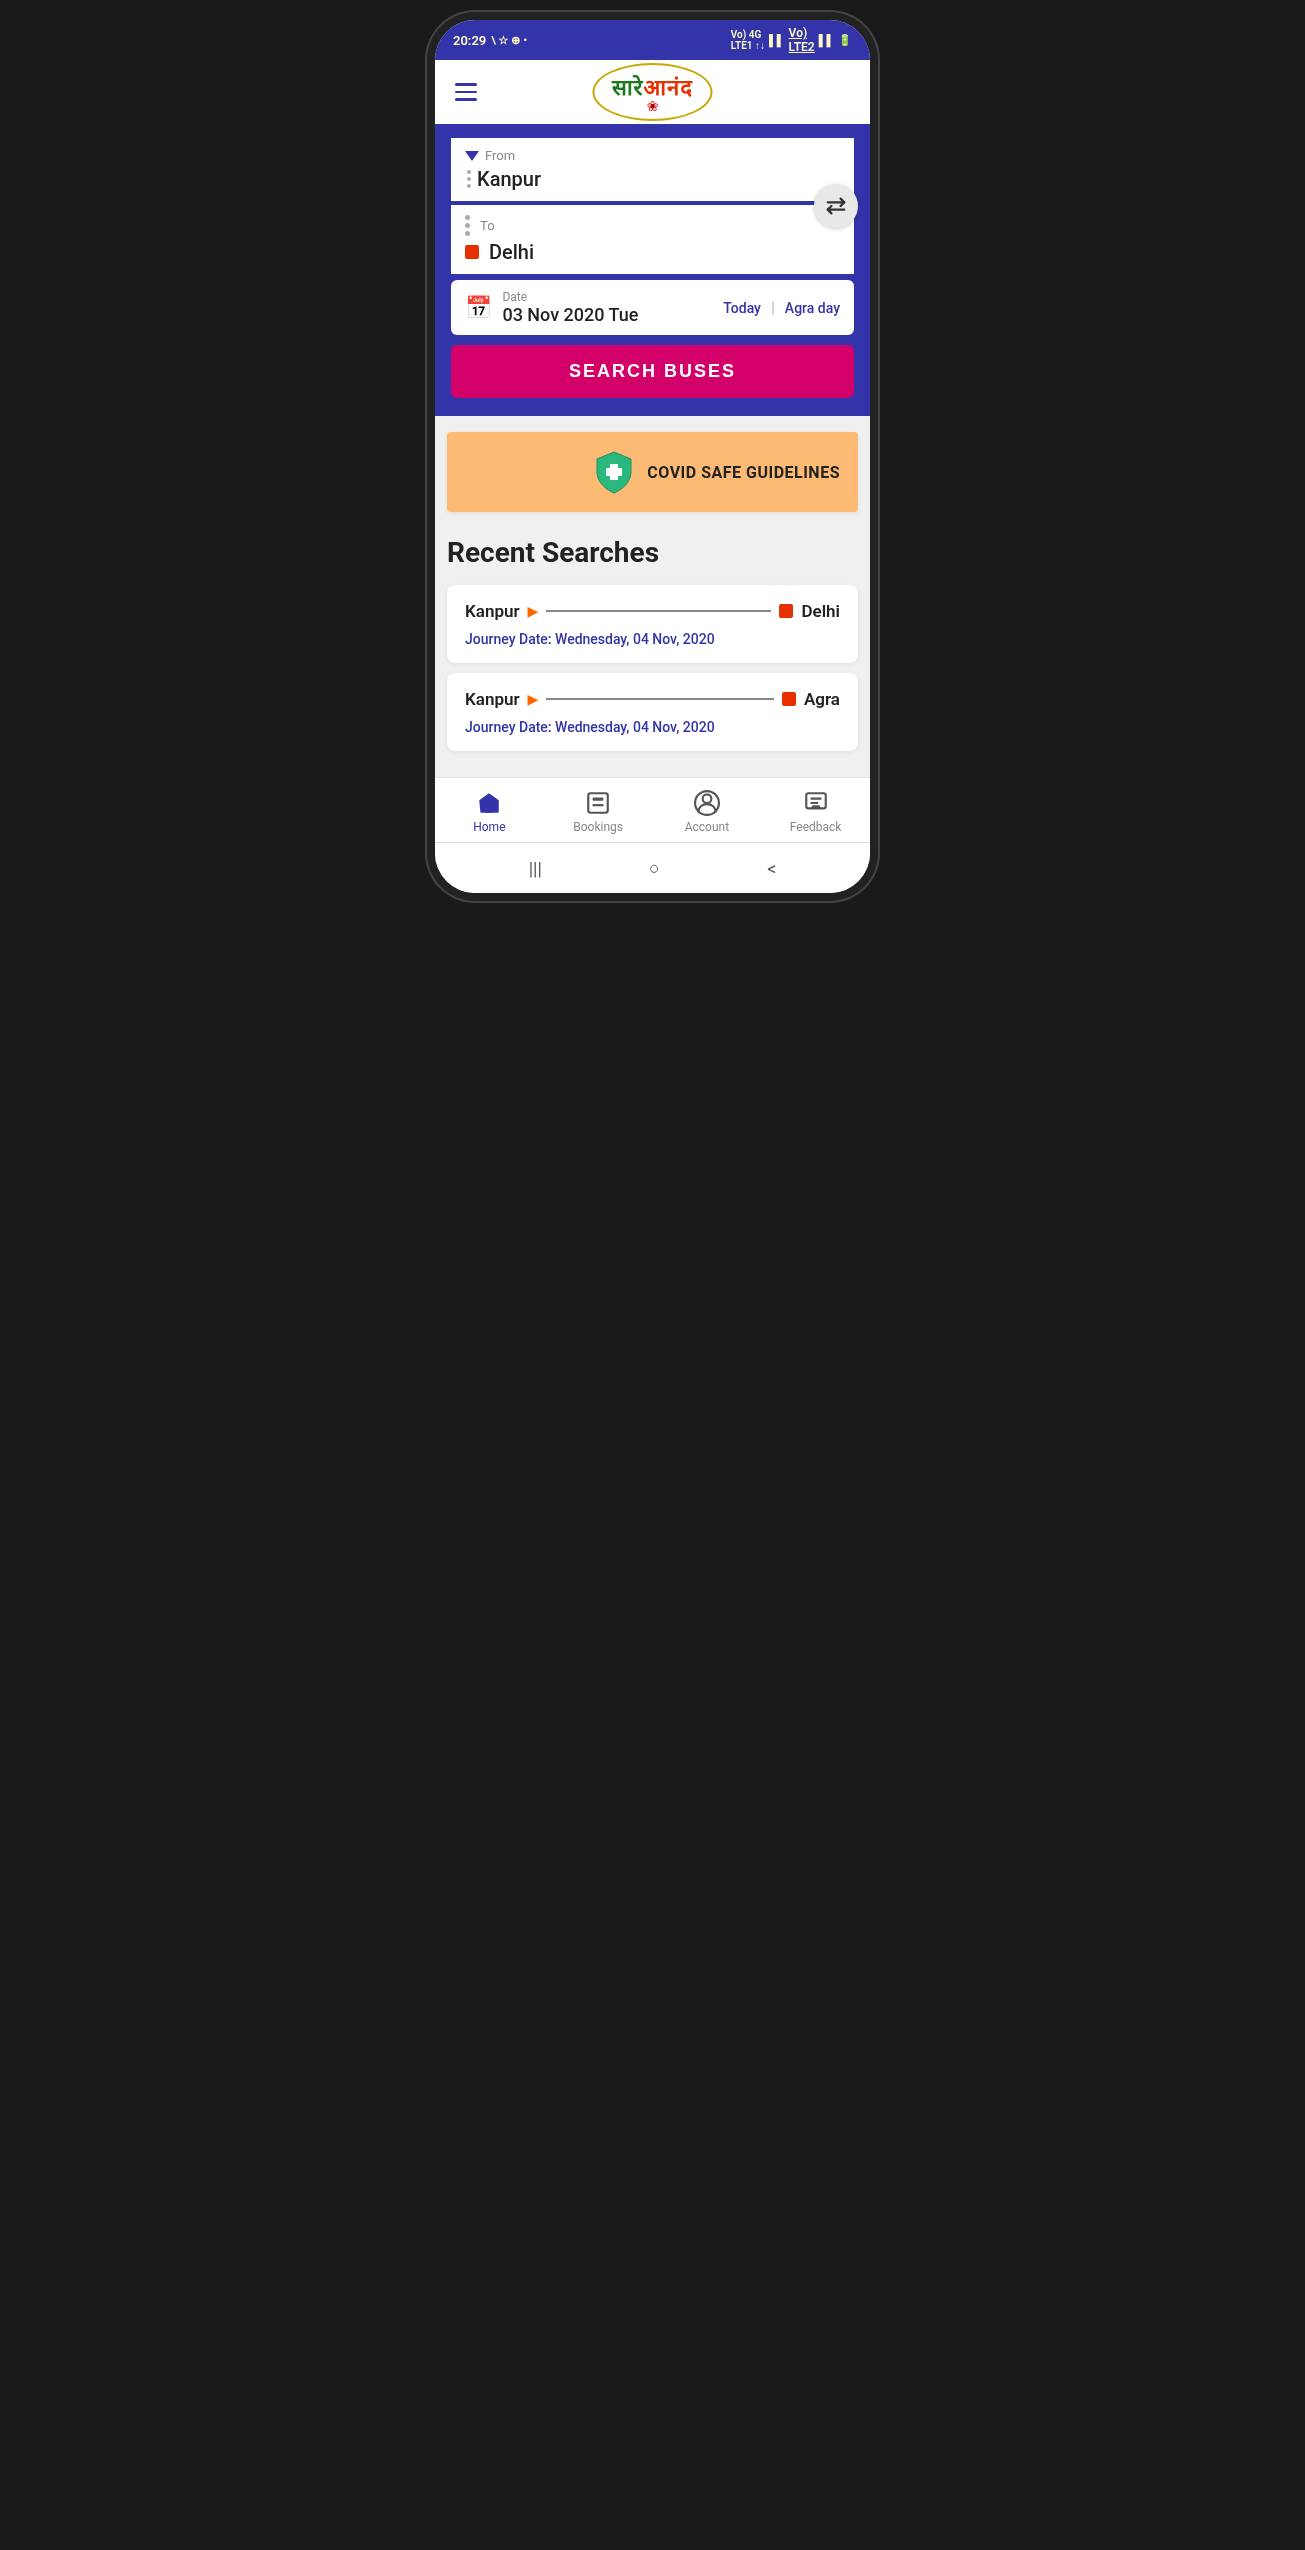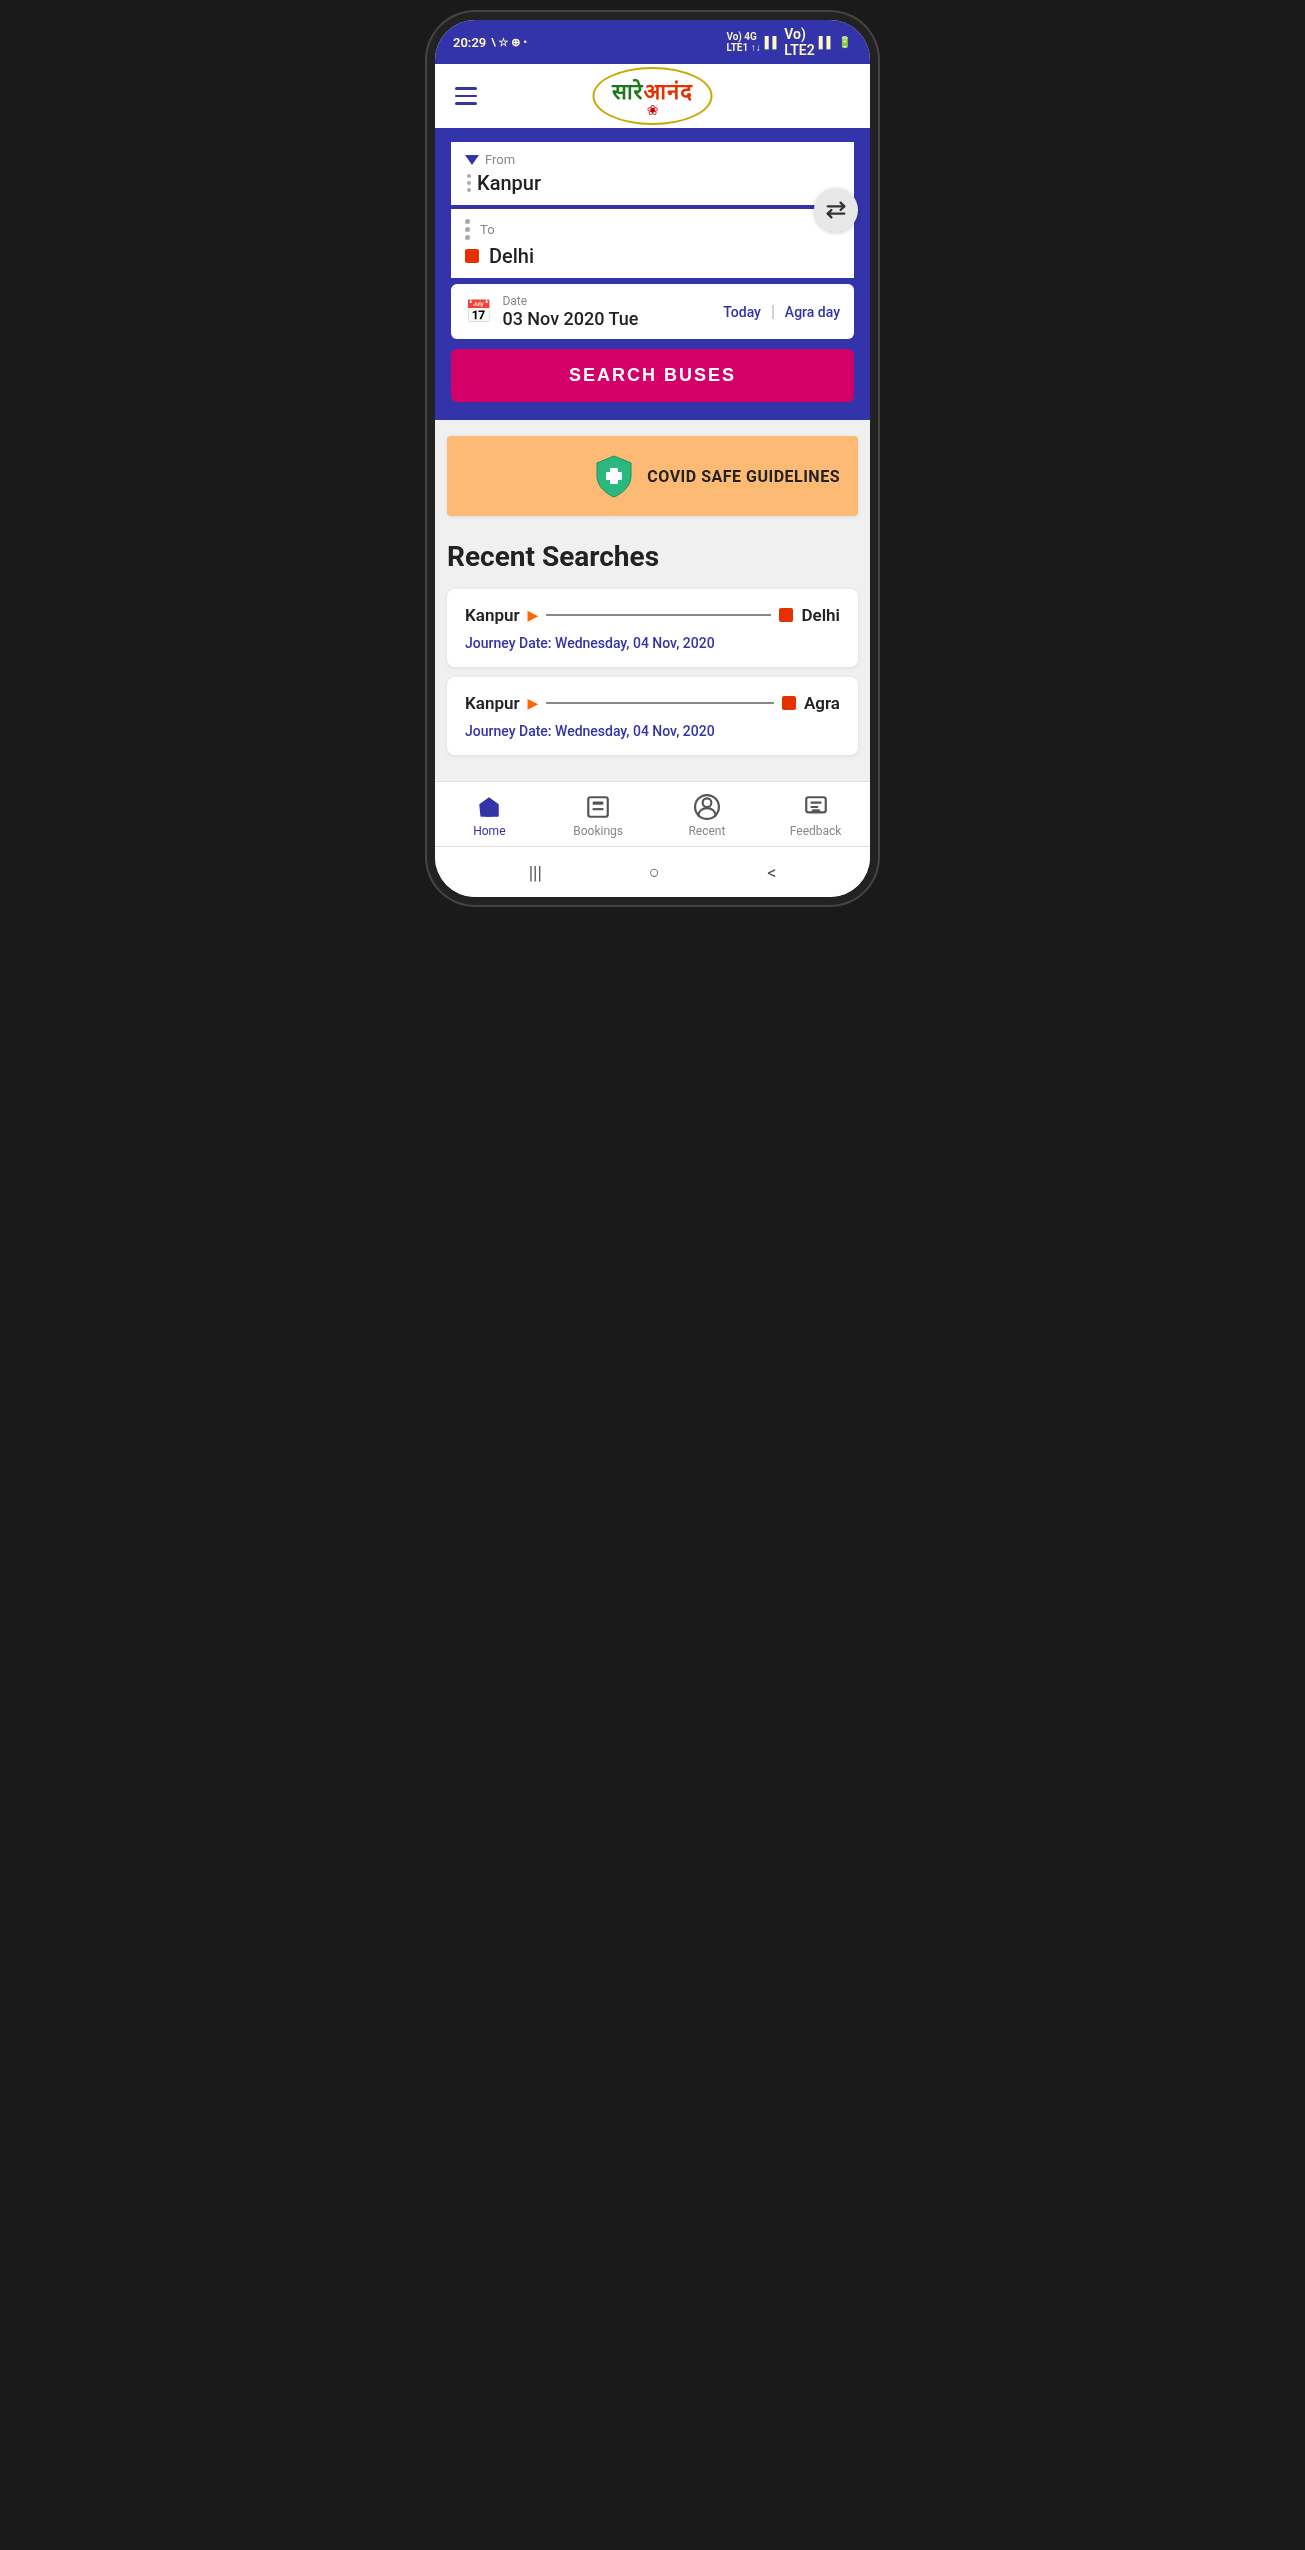--- a/index.html
+++ b/index.html
@@ -372,21 +372,21 @@
 <div class="phone-frame">
 
   <div class="status-bar">
     <div class="status-left">
       <span>20:29</span>
       <span style="font-size:11px;">\ ☆ ⊕ •</span>
     </div>
     <div class="status-right">
       <span style="font-size:10px;">Vo) 4G<br>LTE1 ↑↓</span>
       <span>▌▌</span>
-      <span style="font-size:14px;">Vo)<br>LTE2</span>
+      <span style="font-size:12px;text-decoration:underline;">Vo)<br>LTE2</span>
       <span>▌▌</span>
       <span>🔋</span>
     </div>
   </div>
 
   <div class="top-bar">
     <div class="hamburger">
       <span></span>
         <span></span>
         <span></span>
@@ -520,21 +520,21 @@
       </svg>
       <span class="nav-label">Bookings</span>
     </div>
 
     <div class="nav-item">
       <svg width="26" height="26" viewBox="0 0 24 24" fill="none" stroke="#555" stroke-width="2">
         <circle cx="12" cy="8" r="4"></circle>
         <path d="M4 20c0-4 3.6-7 8-7s8 3 8 7" stroke-linecap="round"></path>
         <circle cx="12" cy="12" r="11" stroke="#555" fill="none"></circle>
       </svg>
-      <span class="nav-label">Recent</span>
+      <span class="nav-label">Account</span>
     </div>
 
     <div class="nav-item">
       <svg width="26" height="26" viewBox="0 0 24 24" fill="none" stroke="#555" stroke-width="2">
         <rect x="3" y="3" width="18" height="14" rx="2"></rect>
         <path d="M7 17l2-3h6l2 3" fill="#555" stroke="none"></path>
         <line x1="7" y1="8" x2="17" y2="8"></line>
         <line x1="7" y1="12" x2="14" y2="12"></line>
       </svg>
       <span class="nav-label">Feedback</span>

